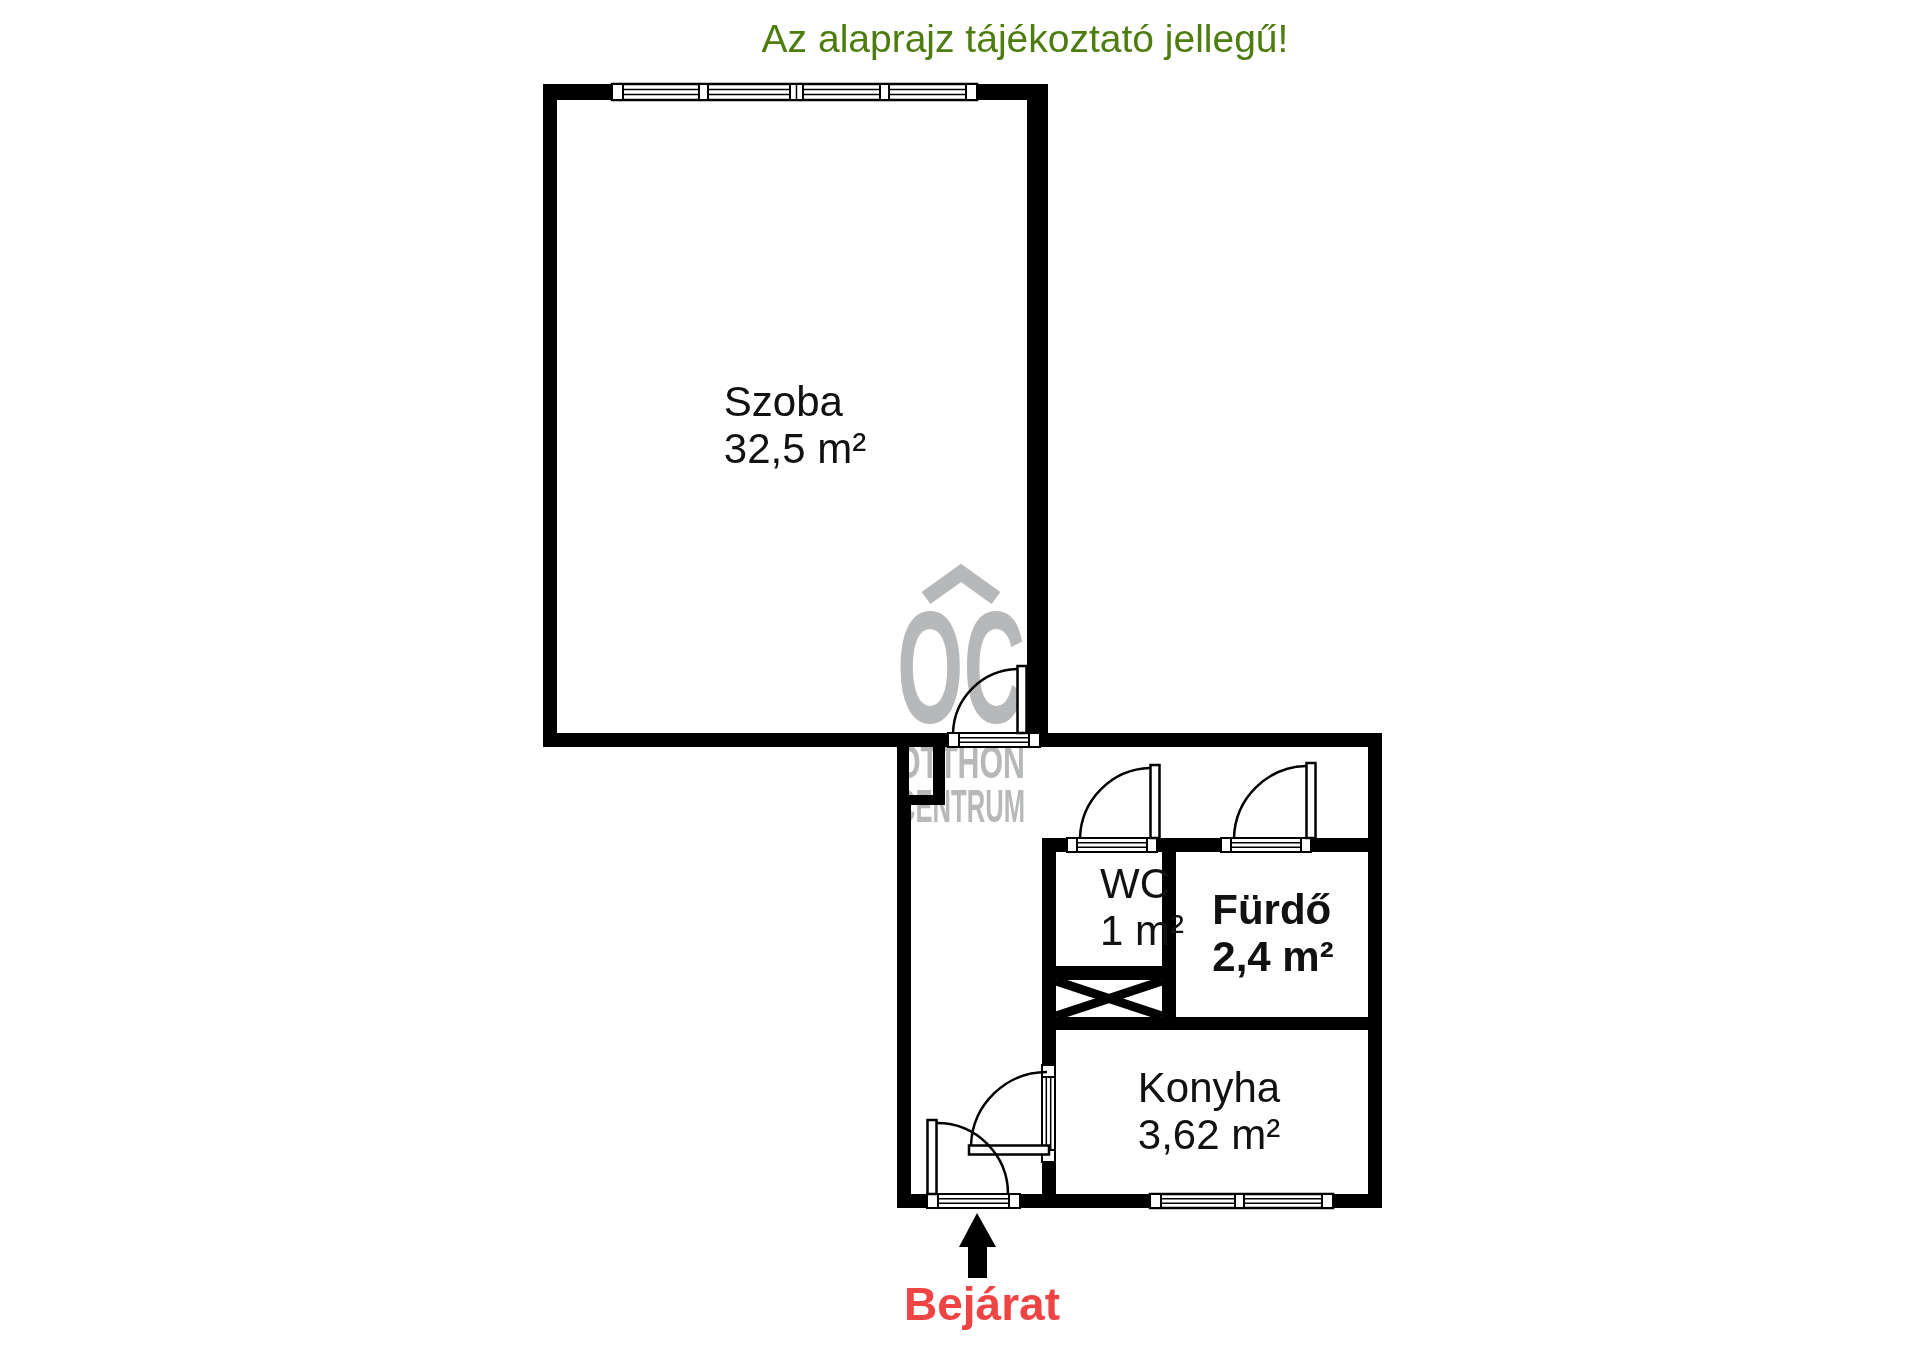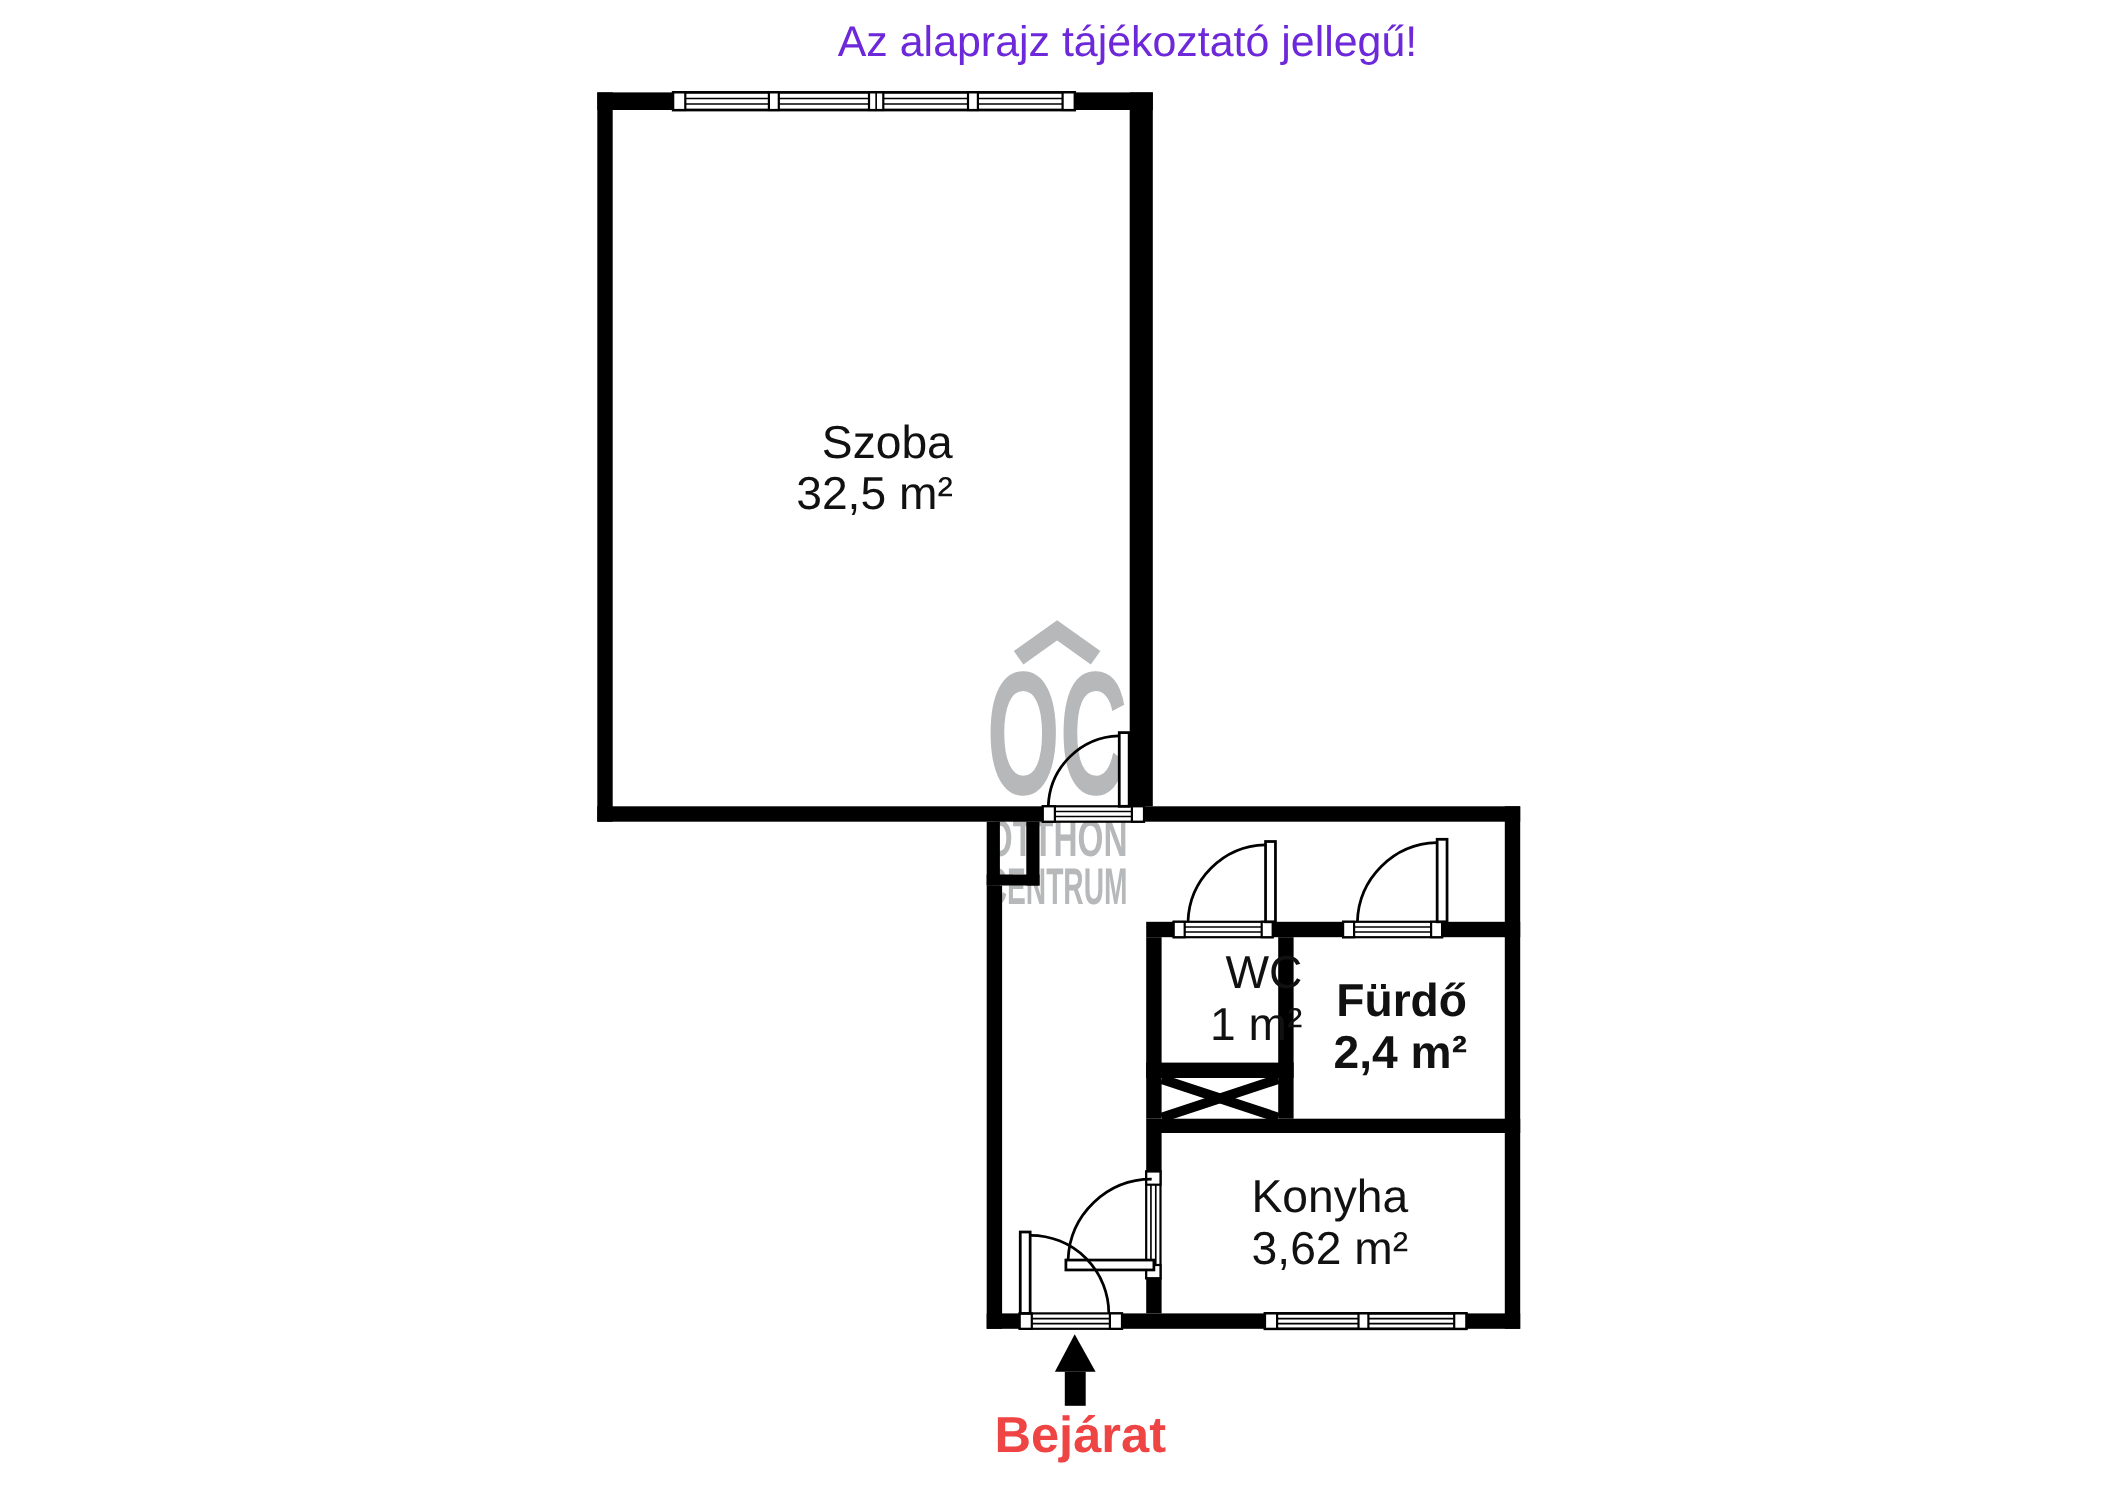--- a/index.html
+++ b/index.html
@@ -3,25 +3,25 @@
 <meta charset="utf-8">
 <style>
   html,body{margin:0;padding:0;background:#ffffff;}
   .stage{
     position:relative;width:1920px;height:1358px;background:#ffffff;
     font-family:"Liberation Sans", sans-serif;color:#111;overflow:hidden;
   }
   .plan-svg{position:absolute;left:0;top:0;width:1920px;height:1358px;}
   .title{
     position:absolute;left:1025px;top:39px;transform:translate(-50%,-50%);
-    font-size:39px;color:#6d28d9;white-space:nowrap;
+    font-size:39px;color:#4d7c0f;white-space:nowrap;
   }
   .room-label{
     position:absolute;transform:translate(-50%,-50%);
-    text-align:right;font-size:42px;line-height:47px;color:#111;white-space:nowrap;
+    text-align:left;font-size:42px;line-height:47px;color:#111;white-space:nowrap;
   }
   .entrance-label{
     position:absolute;left:982px;top:1304px;transform:translate(-50%,-50%);
     font-size:46px;font-weight:bold;color:#ef4444;white-space:nowrap;
   }
   .lbl-szoba{left:795px;top:425px;}
   .lbl-kozlekedo{left:1200px;top:796px;}
   .lbl-wc{left:1110px;top:907px;margin-left:32px;}
   .lbl-furdo{left:1273px;top:933px;font-weight:bold;}
   .lbl-eloszoba{left:980px;top:982px;}

